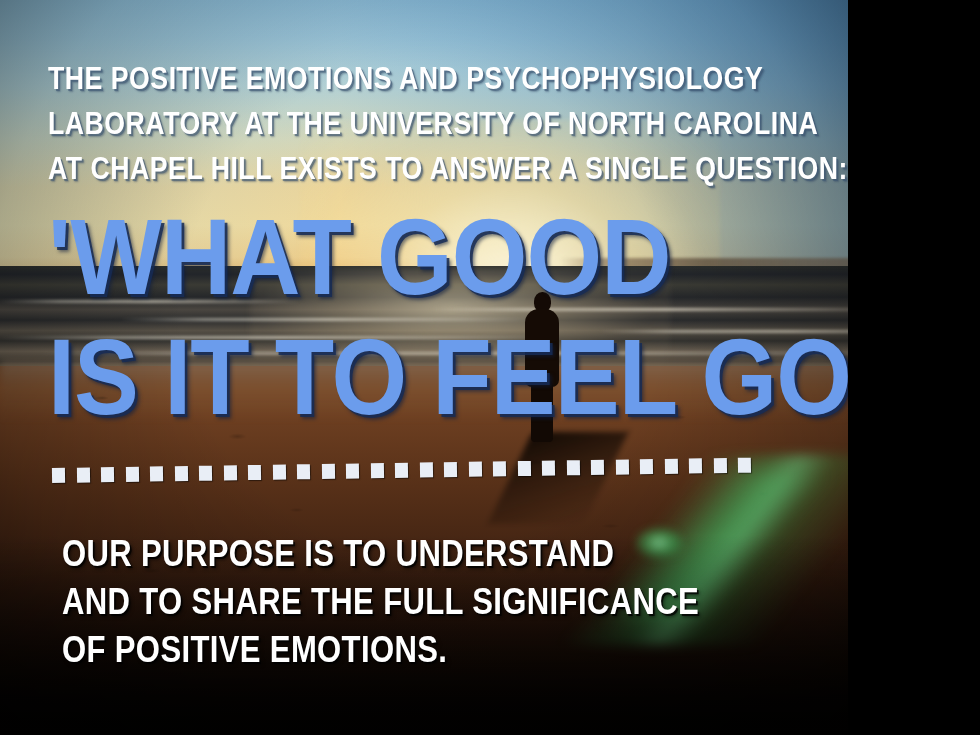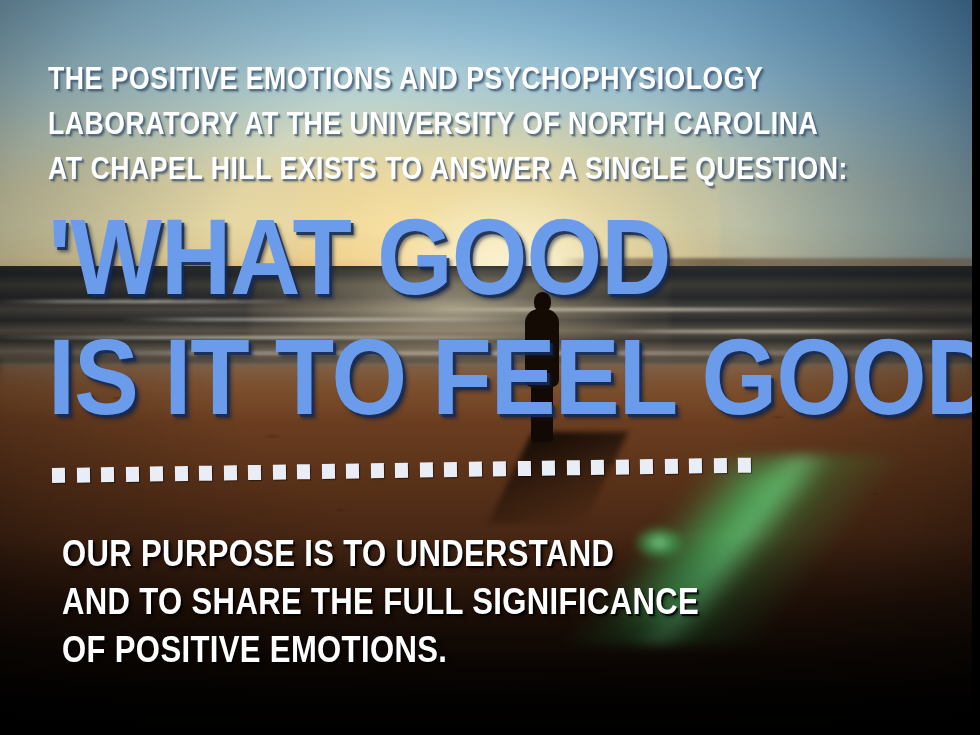--- a/index.html
+++ b/index.html
@@ -2,21 +2,21 @@
 <html><head>
 <meta charset="utf-8">
 <style>
   html, body {
     margin: 0;
     padding: 0;
     background: #000;
   }
   #poster {
     position: relative;
-    width: 972px;
+    width: 848px;
     height: 735px;
     overflow: hidden;
     font-family: "Liberation Sans", sans-serif;
     background: #0a0604;
   }
 
   
   .layer { position: absolute; left: 0; top: 0; width: 100%; height: 100%; }
 
   

